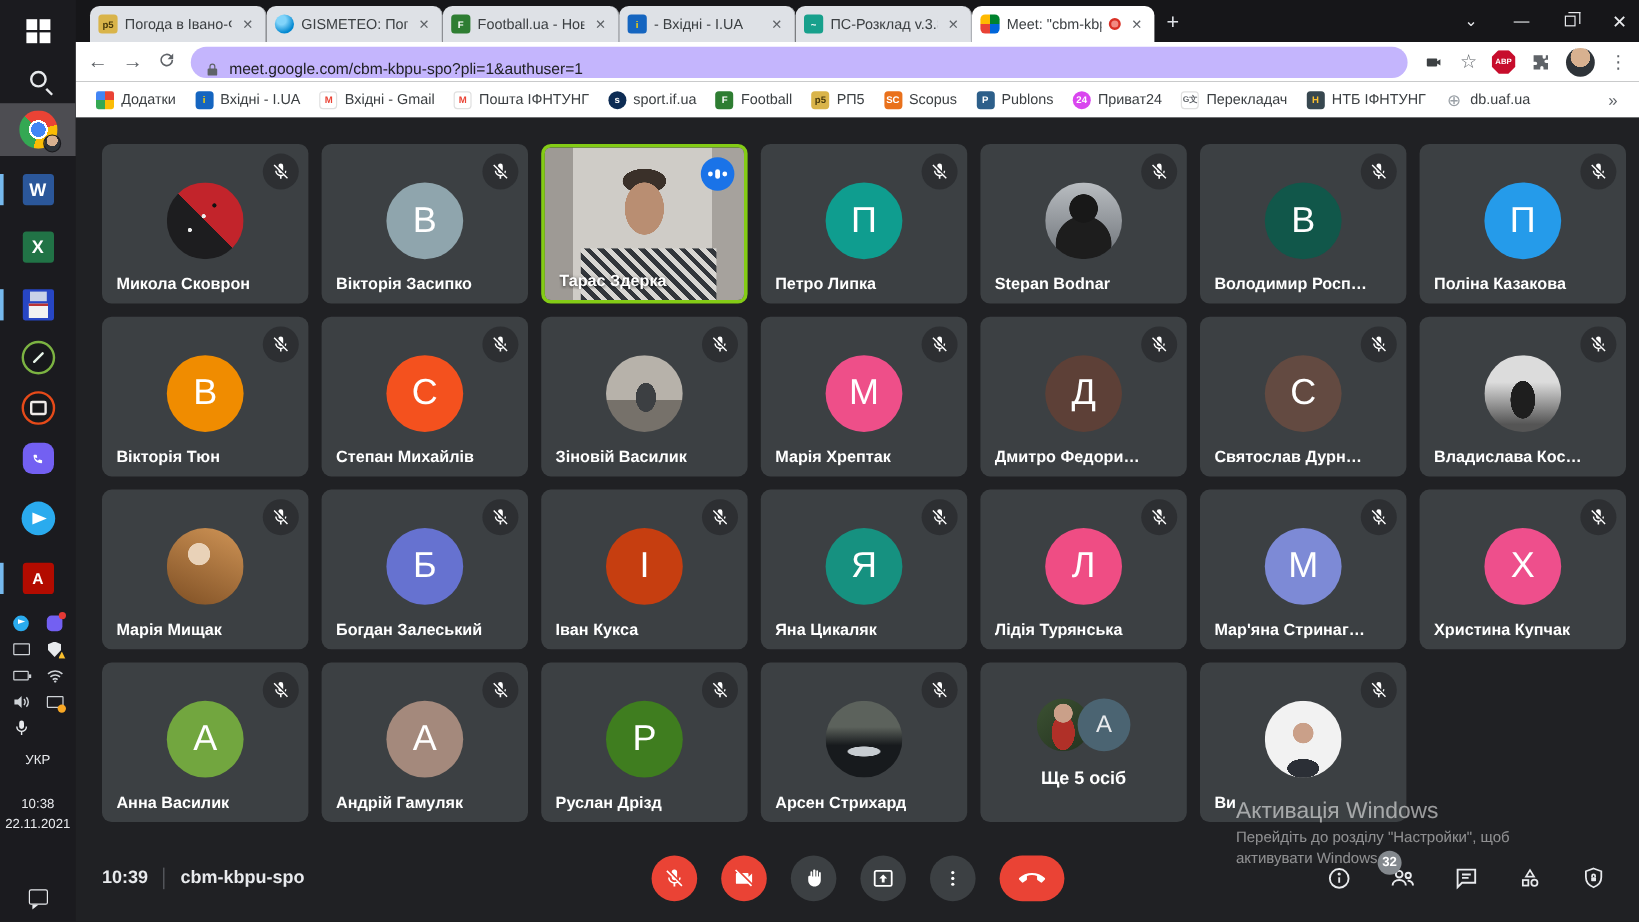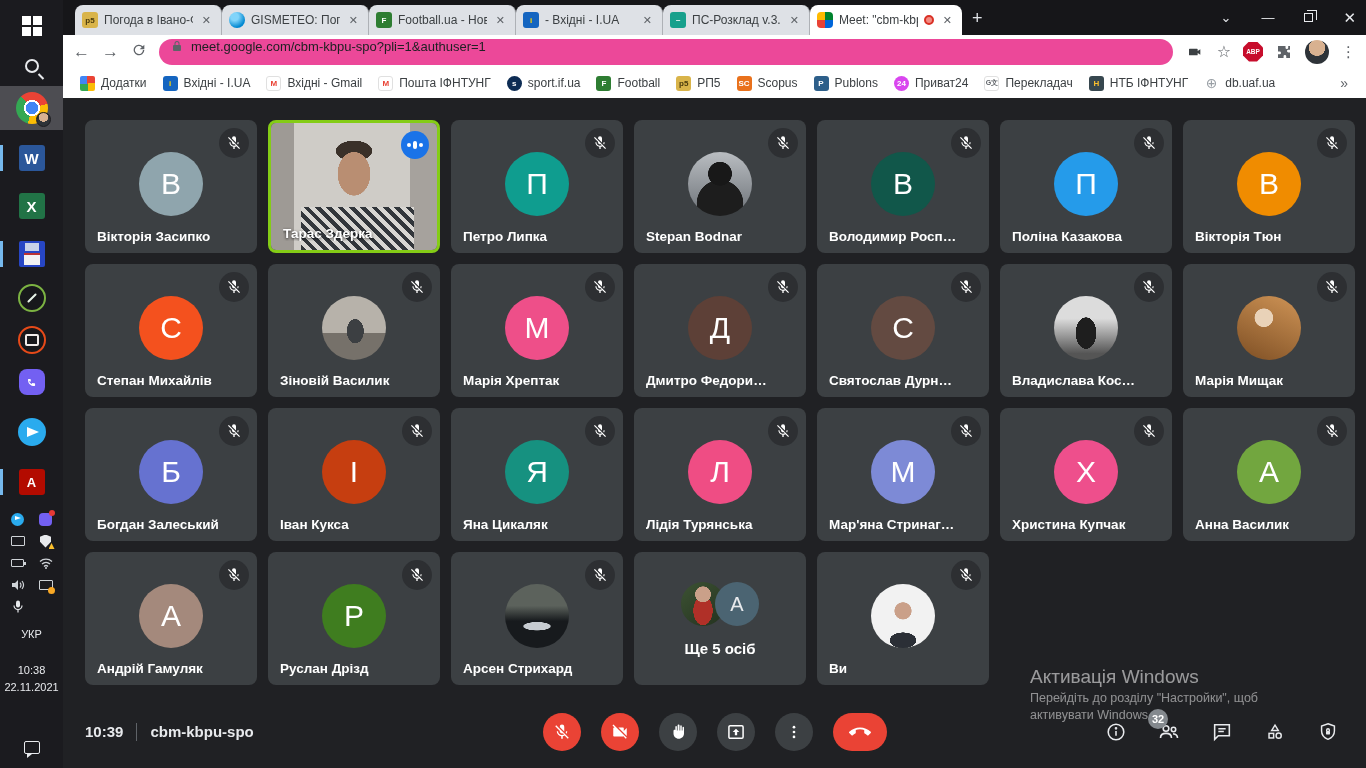--- a/index.html
+++ b/index.html
@@ -67,21 +67,21 @@
   .fav-apps{background:conic-gradient(#ea4335 0 25%,#fbbc05 0 50%,#34a853 0 75%,#4285f4 0 100%);border-radius:2px;}
   .fav-gmail{background:#fff;border:1px solid #e0e0e0;color:#ea4335;}
   .fav-translate{background:#fff;border:1px solid #e0e0e0;color:#5f6368;font-size:7px;}
   .fav-globe{background:transparent;color:#9aa0a6;font-size:14px;font-weight:400;}
   .newtab{color:#dee1e6;font-size:18px;margin:0 0 6px 10px;}
   .wincontrols{position:absolute;right:10px;top:0;height:35px;display:flex;align-items:center;gap:30px;color:#e8eaed;font-size:13px;}
   .restore-sq{width:9px;height:9px;border:1.5px solid #e8eaed;position:relative;}
   .restore-sq::before{content:"";position:absolute;left:2px;top:-4px;width:9px;height:9px;border-top:1.5px solid #e8eaed;border-right:1.5px solid #e8eaed;}
   .toolbar{height:33px;background:#fff;display:flex;align-items:center;padding:0 10px;gap:12px;}
   .nav-ic{color:#5f6368;font-size:17px;line-height:1;}
-  .addr{flex:1;height:26px;background:#ec4899;border-radius:13px;display:flex;align-items:flex-start;gap:8px;padding:0 12px;}
+  .addr{flex:1;height:26px;background:#c4b5fd;border-radius:13px;display:flex;align-items:flex-end;gap:8px;padding:0 12px;}
   .addr-url{font-size:13px;color:#202124;}
   .abp{width:20px;height:20px;background:#c70d2c;clip-path:polygon(30% 0,70% 0,100% 30%,100% 70%,70% 100%,30% 100%,0 70%,0 30%);color:#fff;font-size:6.5px;font-weight:700;display:flex;align-items:center;justify-content:center;}
   .tb-ava{width:24px;height:24px;border-radius:50%;background:radial-gradient(circle at 50% 32%,#d8b190 0 40%,#2e3338 41%);}
   .bookmarksbar{height:30px;background:#fff;display:flex;align-items:center;padding:0 10px;gap:2px;}
   .bm{display:flex;align-items:flex-start;gap:6px;padding:3px 7px;border-radius:4px;}
   .bm-label{font-size:12px;color:#3c4043;white-space:nowrap;}
   .bm-overflow{margin-left:auto;color:#5f6368;font-size:14px;padding:0 8px;}
 
   
   .meet{position:absolute;left:0;top:98px;width:1303px;height:670px;background:#202124;overflow:hidden;}
@@ -357,20 +357,29 @@
   </div>
 
   <div class="meet">
     <div class="grid" id="grid-host">
         <div class="tile">
           <div class="micoff">
             <svg width="16" height="16" viewBox="0 0 24 24">
               <path fill="#fff" d="M19 11h-1.7c0 .74-.16 1.43-.43 2.05l1.23 1.23c.56-.98.9-2.09.9-3.28zm-4.02.17c0-.06.02-.11.02-.17V5a3 3 0 0 0-6 0v.18l5.98 5.99zM4.27 3L3 4.27l6.01 6.01V11a3 3 0 0 0 4.14 2.77l1.66 1.66a6.8 6.8 0 0 1-2.81.66c-2.76 0-5.3-2.1-5.3-5.1H5c0 3.41 2.72 6.23 6 6.72V21h2v-3.28c.91-.13 1.77-.45 2.55-.9L19.73 21 21 19.73 4.27 3z"></path>
             </svg>
           </div>
+          <div class="avatar pat-redblack"></div>
+          <div class="name">Микола Сковрон</div>
+        </div>
+        <div class="tile">
+          <div class="micoff">
+            <svg width="16" height="16" viewBox="0 0 24 24">
+              <path fill="#fff" d="M19 11h-1.7c0 .74-.16 1.43-.43 2.05l1.23 1.23c.56-.98.9-2.09.9-3.28zm-4.02.17c0-.06.02-.11.02-.17V5a3 3 0 0 0-6 0v.18l5.98 5.99zM4.27 3L3 4.27l6.01 6.01V11a3 3 0 0 0 4.14 2.77l1.66 1.66a6.8 6.8 0 0 1-2.81.66c-2.76 0-5.3-2.1-5.3-5.1H5c0 3.41 2.72 6.23 6 6.72V21h2v-3.28c.91-.13 1.77-.45 2.55-.9L19.73 21 21 19.73 4.27 3z"></path>
+            </svg>
+          </div>
           <div class="avatar" style="background: rgb(143, 165, 173);">В</div>
           <div class="name">Вікторія Засипко</div>
         </div>
         <div class="tile video">
           <div class="vfeed"></div>
           <div class="speak">
             <i></i>
             <i></i>
             <i></i>
           </div>

